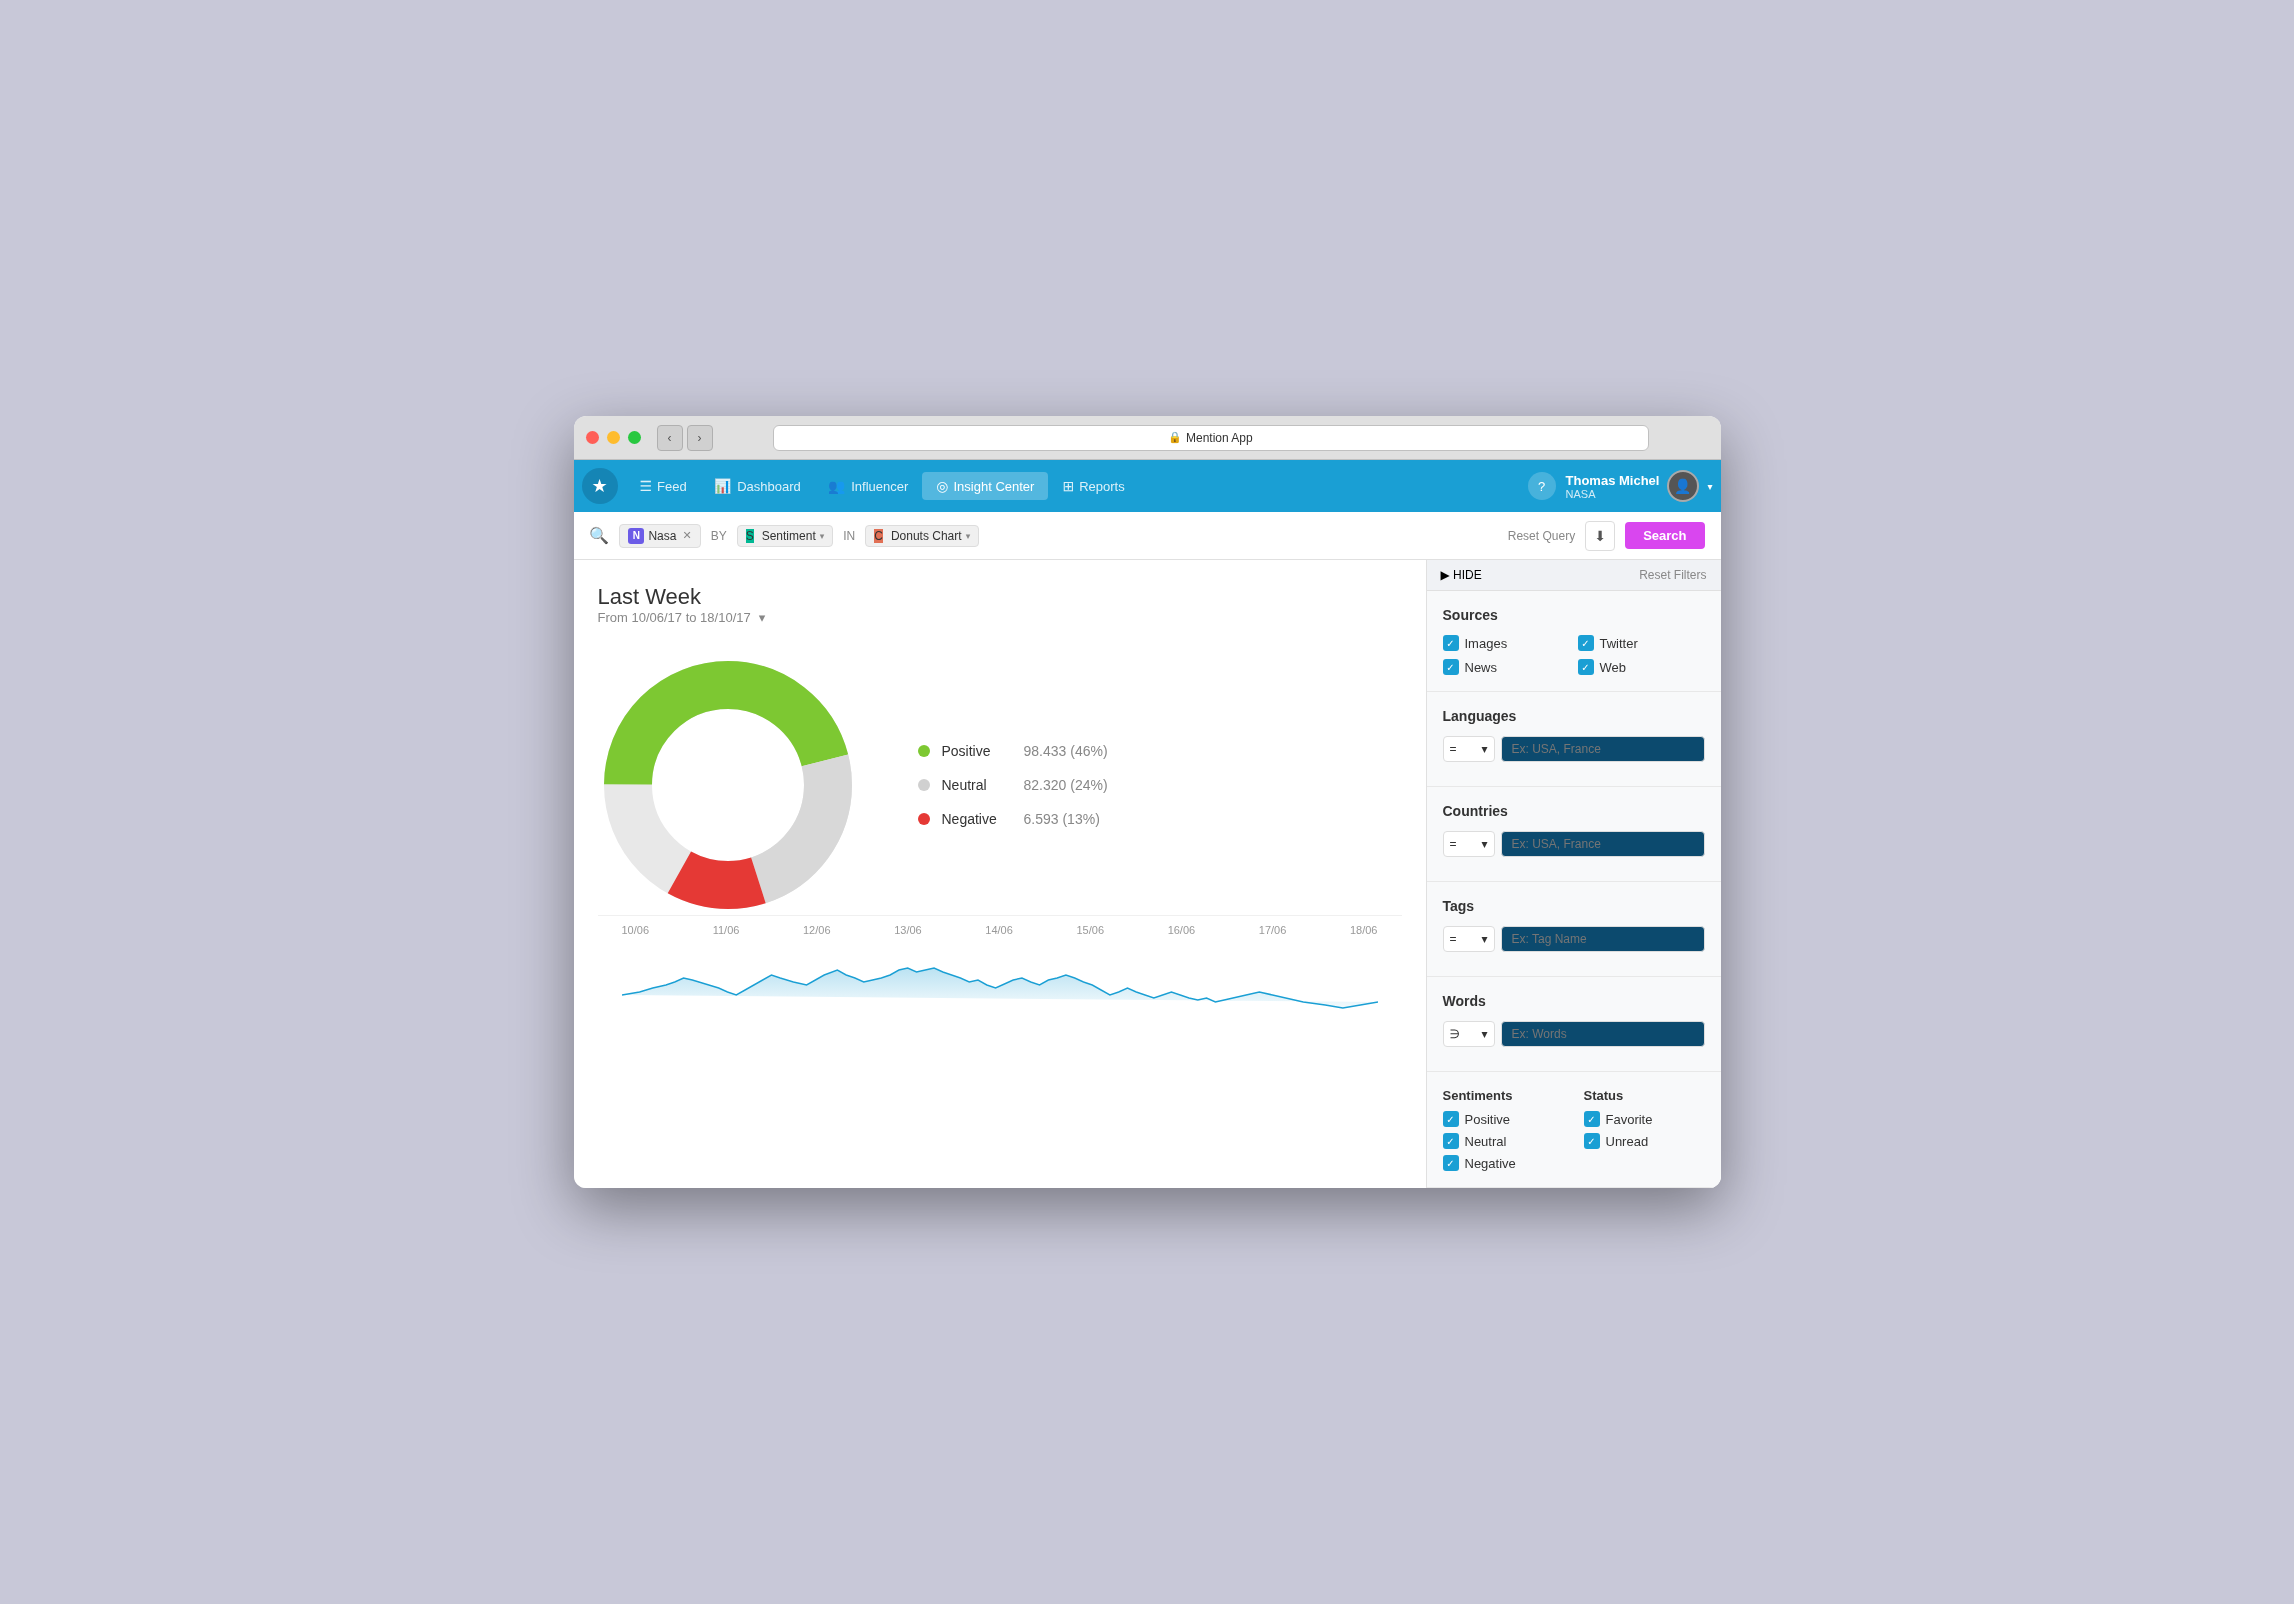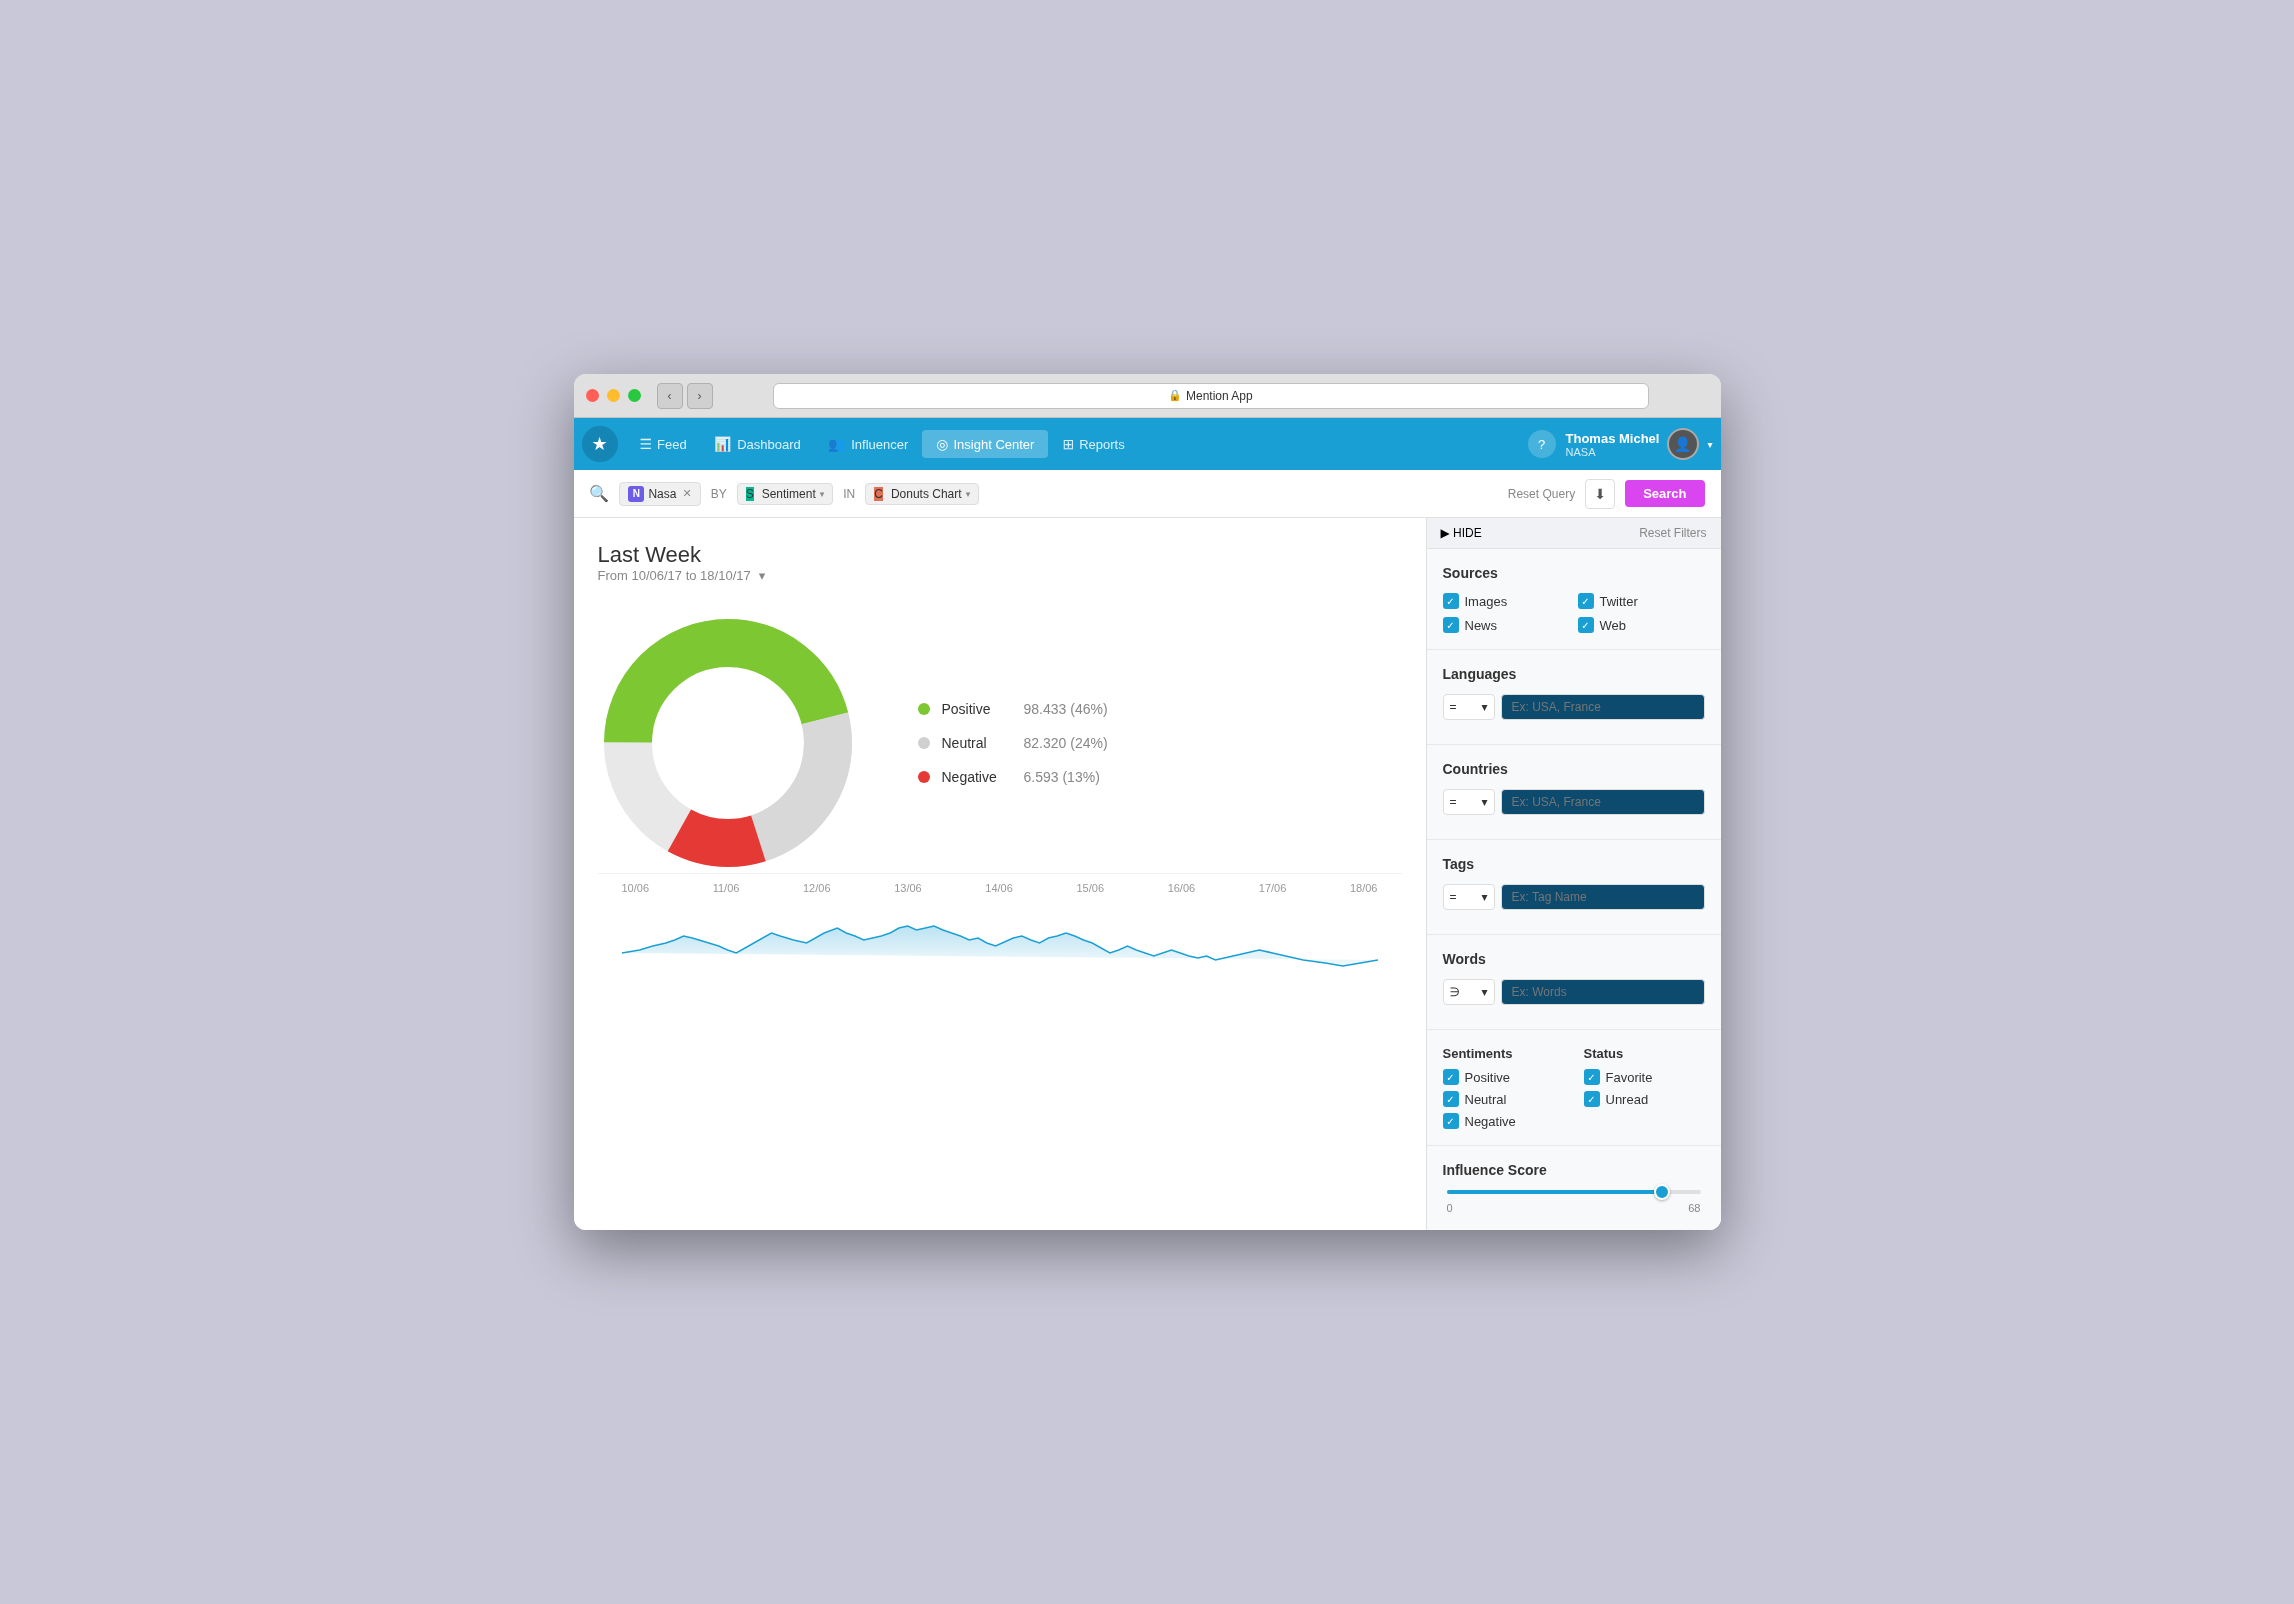--- a/index.html
+++ b/index.html
@@ -506,28 +506,15 @@
               <span>Favorite</span>
             </div>
             <div class="checkbox-item">
               <div class="cb"></div>
               <span>Unread</span>
             </div>
           </div>
         </div>
       </div>
 
-      <div class="influence-section">
-        <div class="influence-title">Influence Score</div>
-        <div class="slider-container">
-          <div class="slider-track">
-            <div class="slider-fill" style="width:85%"></div>
-            <div class="slider-thumb" style="left:calc(85% - 8px)"></div>
-          </div>
-          <div class="slider-labels">
-            <span>0</span>
-            <span>68</span>
-          </div>
-        </div>
-      </div>
     </div>
   </div>
 </div>
 
 </body></html>

